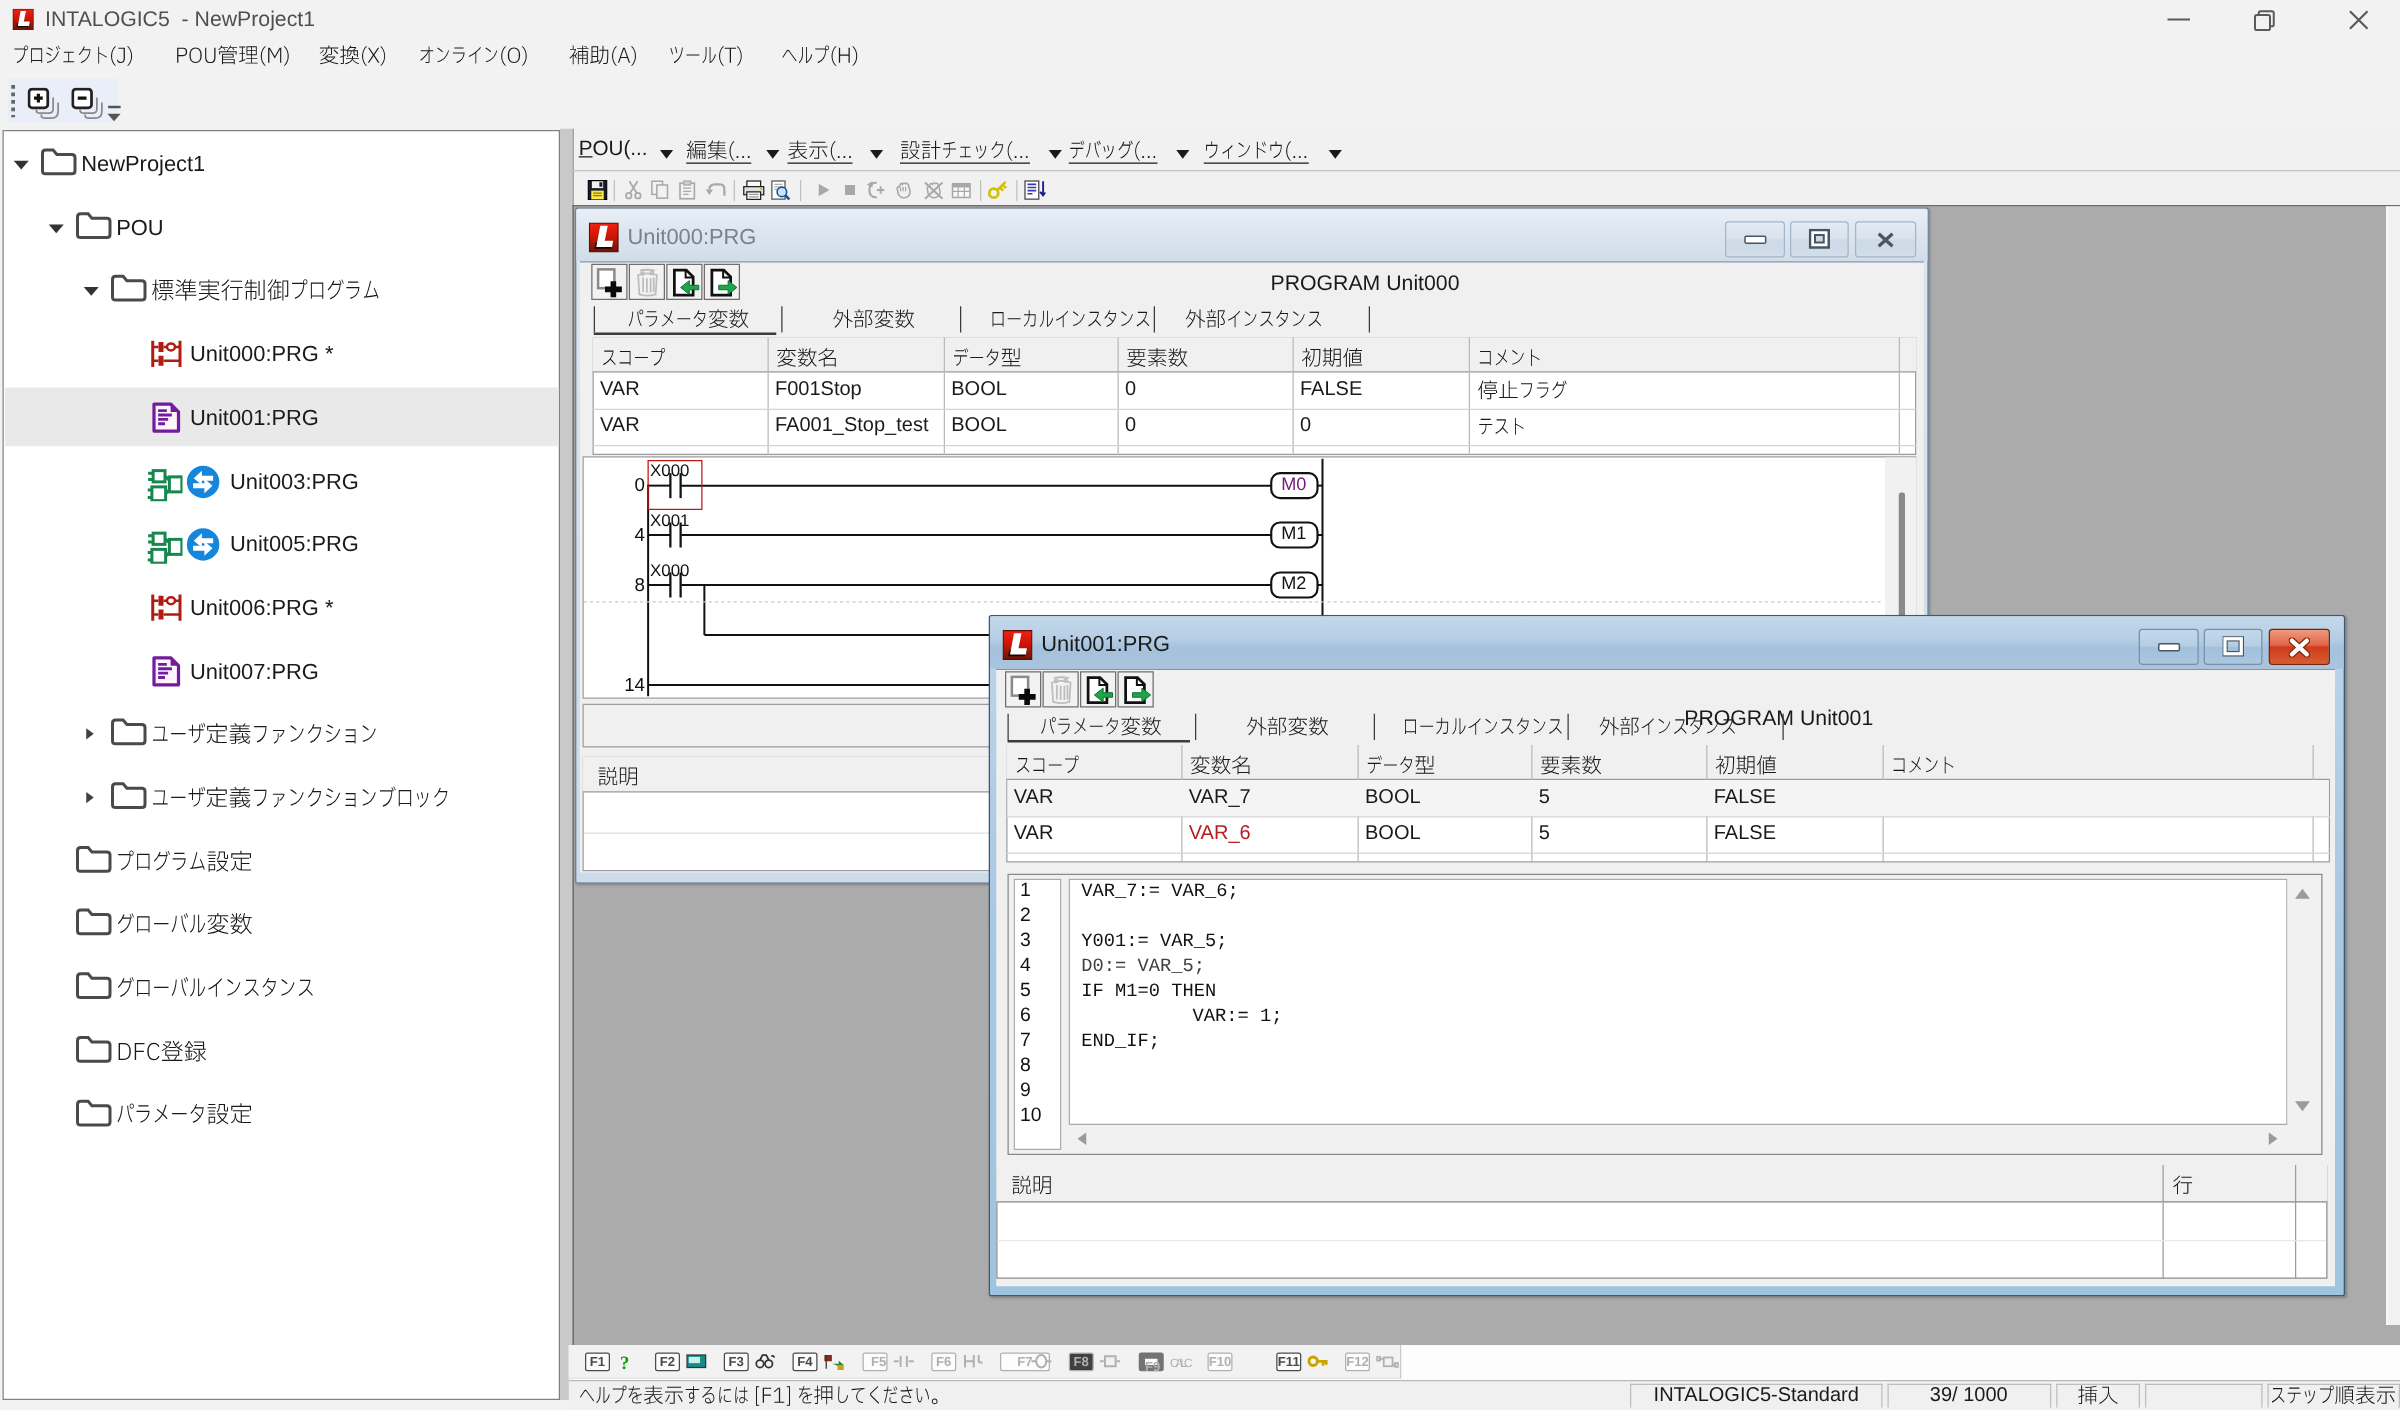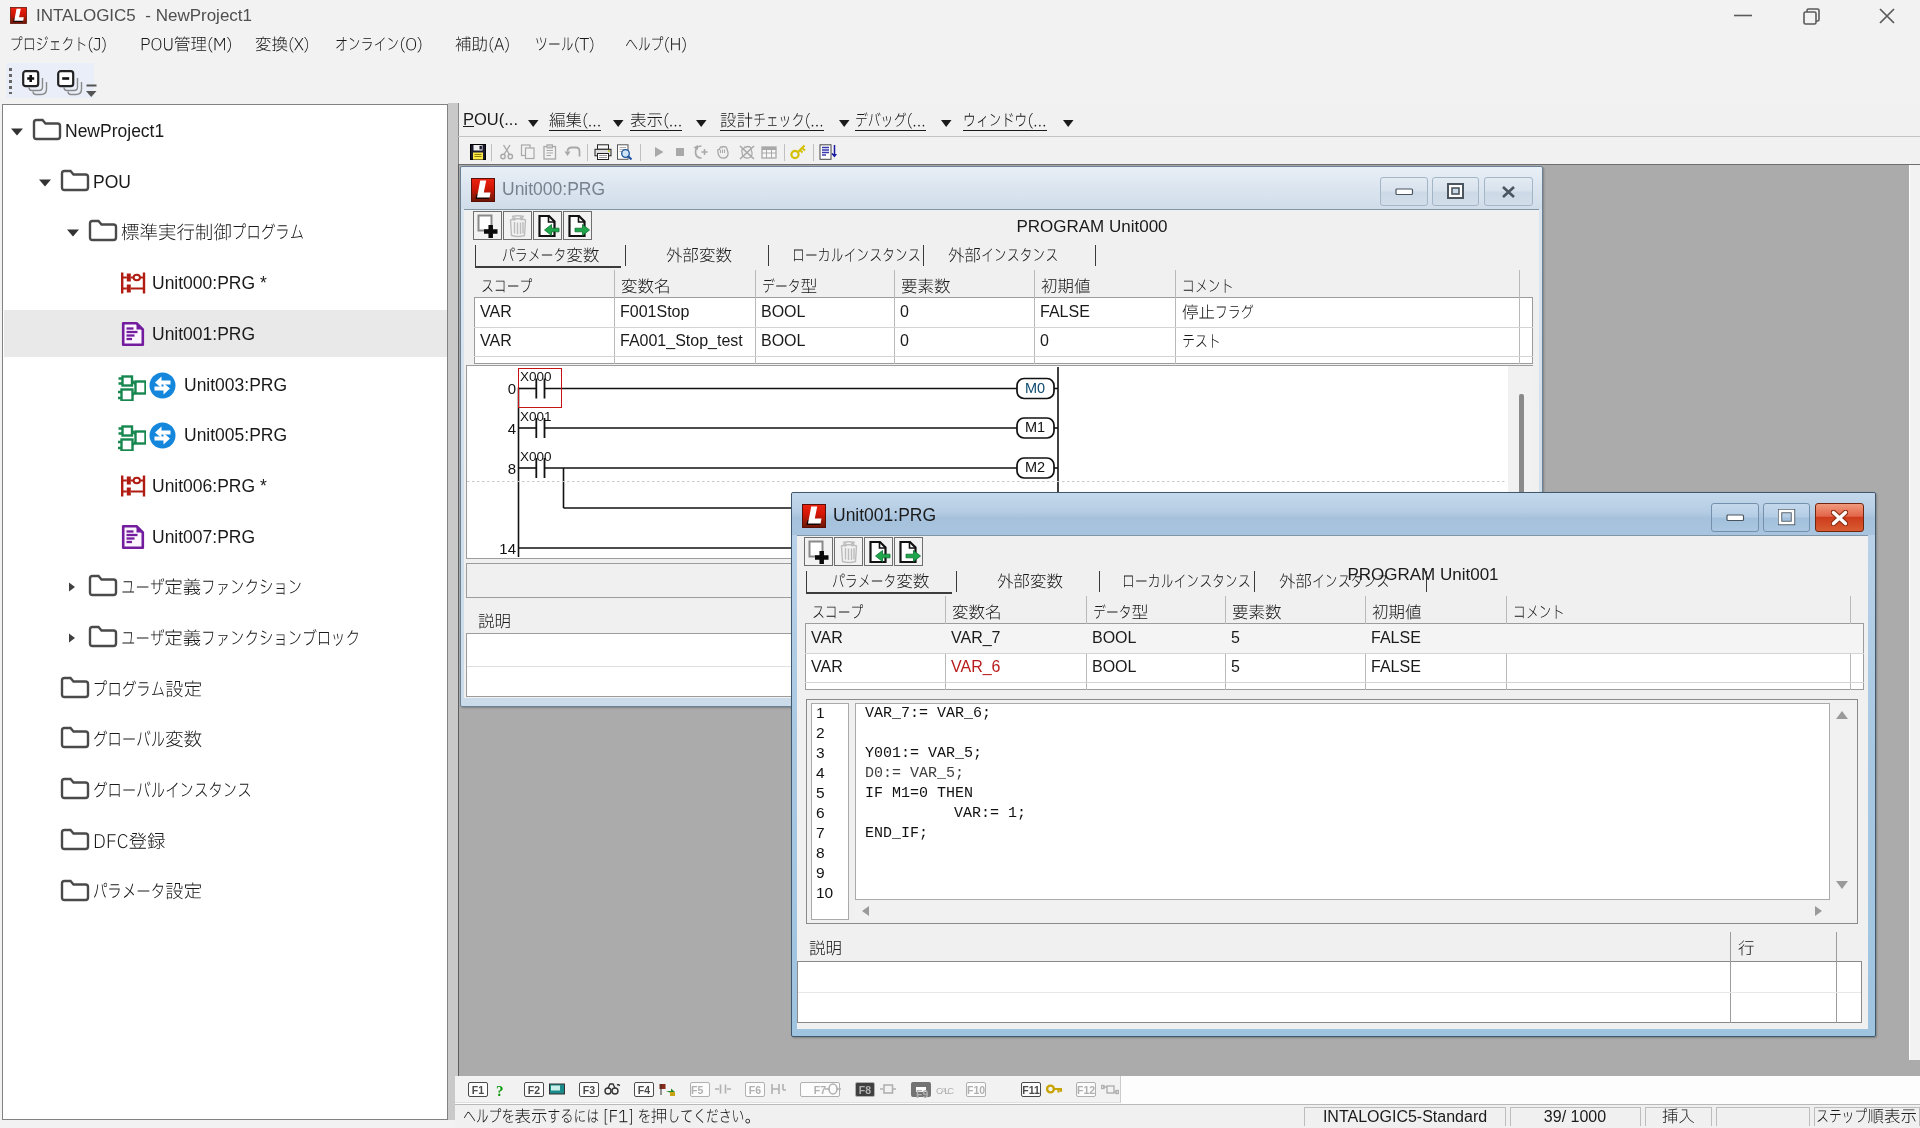--- a/index.html
+++ b/index.html
@@ -540,21 +540,21 @@
     <rect x="1017" y="458" width="37" height="20" rx="7" fill="#fff" stroke="#111" stroke-width="1.7"></rect>
     <path d="M563.5 468 L563.5 508" stroke="#111" stroke-width="1.6"></path>
     <path d="M563.5 508 L900 508" stroke="#111" stroke-width="1.6"></path>
     <path d="M519 548 L900 548" stroke="#111" stroke-width="1.6"></path>
     <path d="M467 481.5 H1507" stroke="#c9c9c9" stroke-width="1" stroke-dasharray="2.5 2.5"></path>
   </svg>
 <div style="position:absolute;left:518px;top:368px;width:44px;height:40px;border:1.5px solid #c41414;"></div>
 <div style="position:absolute;left:520px;top:369.0px;font:13.5px 'Liberation Sans',sans-serif;color:#111;white-space:pre;">X000</div>
 <div style="position:absolute;left:520px;top:408.5px;font:13.5px 'Liberation Sans',sans-serif;color:#111;white-space:pre;">X001</div>
 <div style="position:absolute;left:520px;top:448.5px;font:13.5px 'Liberation Sans',sans-serif;color:#111;white-space:pre;">X000</div>
-<div style="position:absolute;left:1035px;top:379.5px;transform:translateX(-50%);font:14.5px 'Liberation Sans',sans-serif;color:#0c4a6e;white-space:pre;">M0</div>
+<div style="position:absolute;left:1035px;top:379.5px;transform:translateX(-50%);font:14.5px 'Liberation Sans',sans-serif;color:#701a75;white-space:pre;">M0</div>
 <div style="position:absolute;left:1035px;top:419px;transform:translateX(-50%);font:14.5px 'Liberation Sans',sans-serif;color:#111;white-space:pre;">M1</div>
 <div style="position:absolute;left:1035px;top:459px;transform:translateX(-50%);font:14.5px 'Liberation Sans',sans-serif;color:#111;white-space:pre;">M2</div>
 <div style="position:absolute;left:486px;top:380.0px;width:30px;text-align:right;font:15px 'Liberation Sans';color:#111">0</div>
 <div style="position:absolute;left:486px;top:419.5px;width:30px;text-align:right;font:15px 'Liberation Sans';color:#111">4</div>
 <div style="position:absolute;left:486px;top:459.5px;width:30px;text-align:right;font:15px 'Liberation Sans';color:#111">8</div>
 <div style="position:absolute;left:486px;top:539.5px;width:30px;text-align:right;font:15px 'Liberation Sans';color:#111">14</div>
 <div style="position:absolute;left:466px;top:563px;width:1067px;height:35px;background:#f0f0f0;border:1px solid #9c9c9c;"></div>
 <div style="position:absolute;left:466px;top:605px;width:1067px;height:92px;background:#fff;border:1px solid #9c9c9c;"></div>
 <div style="position:absolute;left:466px;top:605px;width:1067px;height:29px;background:#f0f0f0;border-bottom:1px solid #9c9c9c;"></div>
 <svg style="position:absolute;left:478px;top:613px" width="33" height="17">
@@ -745,21 +745,21 @@
       <path d="M4 6 L6 2 L9 2 L11 6 M13 3 Q15 2 15.5 4"></path>
     </g>
   </svg>
 <div style="position:absolute;left:634px;top:1082px;width:20px;height:15px;border:1px solid #4a4a4a;border-radius:2px;font:bold 10.5px 'Liberation Sans';color:#4a4a4a;text-align:center;line-height:14px;background:#fcfcfc">F4</div>
 <svg style="position:absolute;left:659.31px;top:1082px;" width="18" height="15" viewBox="0 0 18 15">
     <rect x="0.5" y="2" width="6" height="5" fill="#8a2a1a"></rect>
     <path d="M2 2 V13" stroke="#333"></path>
     <path d="M7 9 L12 9 L12 6.5 L16 10 L12 13.5 L12 11" fill="#2a8a2a"></path>
     <rect x="11" y="10" width="5" height="4" fill="#c8a414"></rect>
   </svg>
-<div style="position:absolute;left:690px;top:1082px;width:20px;height:15px;border:1px solid #b0b0b0;border-radius:2px;font:bold 10.5px 'Liberation Sans';color:#b0b0b0;text-align:left;line-height:14px;background:#fcfcfc">F5</div>
+<div style="position:absolute;left:690px;top:1082px;width:20px;height:15px;border:1px solid #b0b0b0;border-radius:2px;font:bold 10.5px 'Liberation Sans';color:#b0b0b0;text-align:right;line-height:14px;background:#fcfcfc">F5</div>
 <svg style="position:absolute;left:714.58px;top:1082px;" width="18" height="15" viewBox="0 0 18 15">
     <path d="M0 7 H4 M12 7 H16 M5.5 2.5 V11.5 M10.5 2.5 V11.5" stroke="#b0b0b0" stroke-width="1.6"></path>
   </svg>
 <div style="position:absolute;left:745px;top:1082px;width:20px;height:15px;border:1px solid #b0b0b0;border-radius:2px;font:bold 10.5px 'Liberation Sans';color:#b0b0b0;text-align:center;line-height:14px;background:#fcfcfc">F6</div>
 <svg style="position:absolute;left:769.85px;top:1082px;" width="18" height="15" viewBox="0 0 18 15">
     <path d="M2 2 V12 M2 7 H9 M9 2 V12 M13 2 V8 M13 8 H16" stroke="#b0b0b0" stroke-width="1.6" fill="none"></path>
   </svg>
 <div style="position:absolute;left:800px;top:1082px;width:40px;height:15px;border:1px solid #b0b0b0;border-radius:2px;font:bold 10.5px 'Liberation Sans';color:#b0b0b0;text-align:center;line-height:14px;background:#fcfcfc">F7</div>
 <svg style="position:absolute;left:825.12px;top:1082px;" width="18" height="15" viewBox="0 0 18 15">
     <path d="M0 7 H4 M12 7 H16" stroke="#b0b0b0" stroke-width="1.6"></path>

